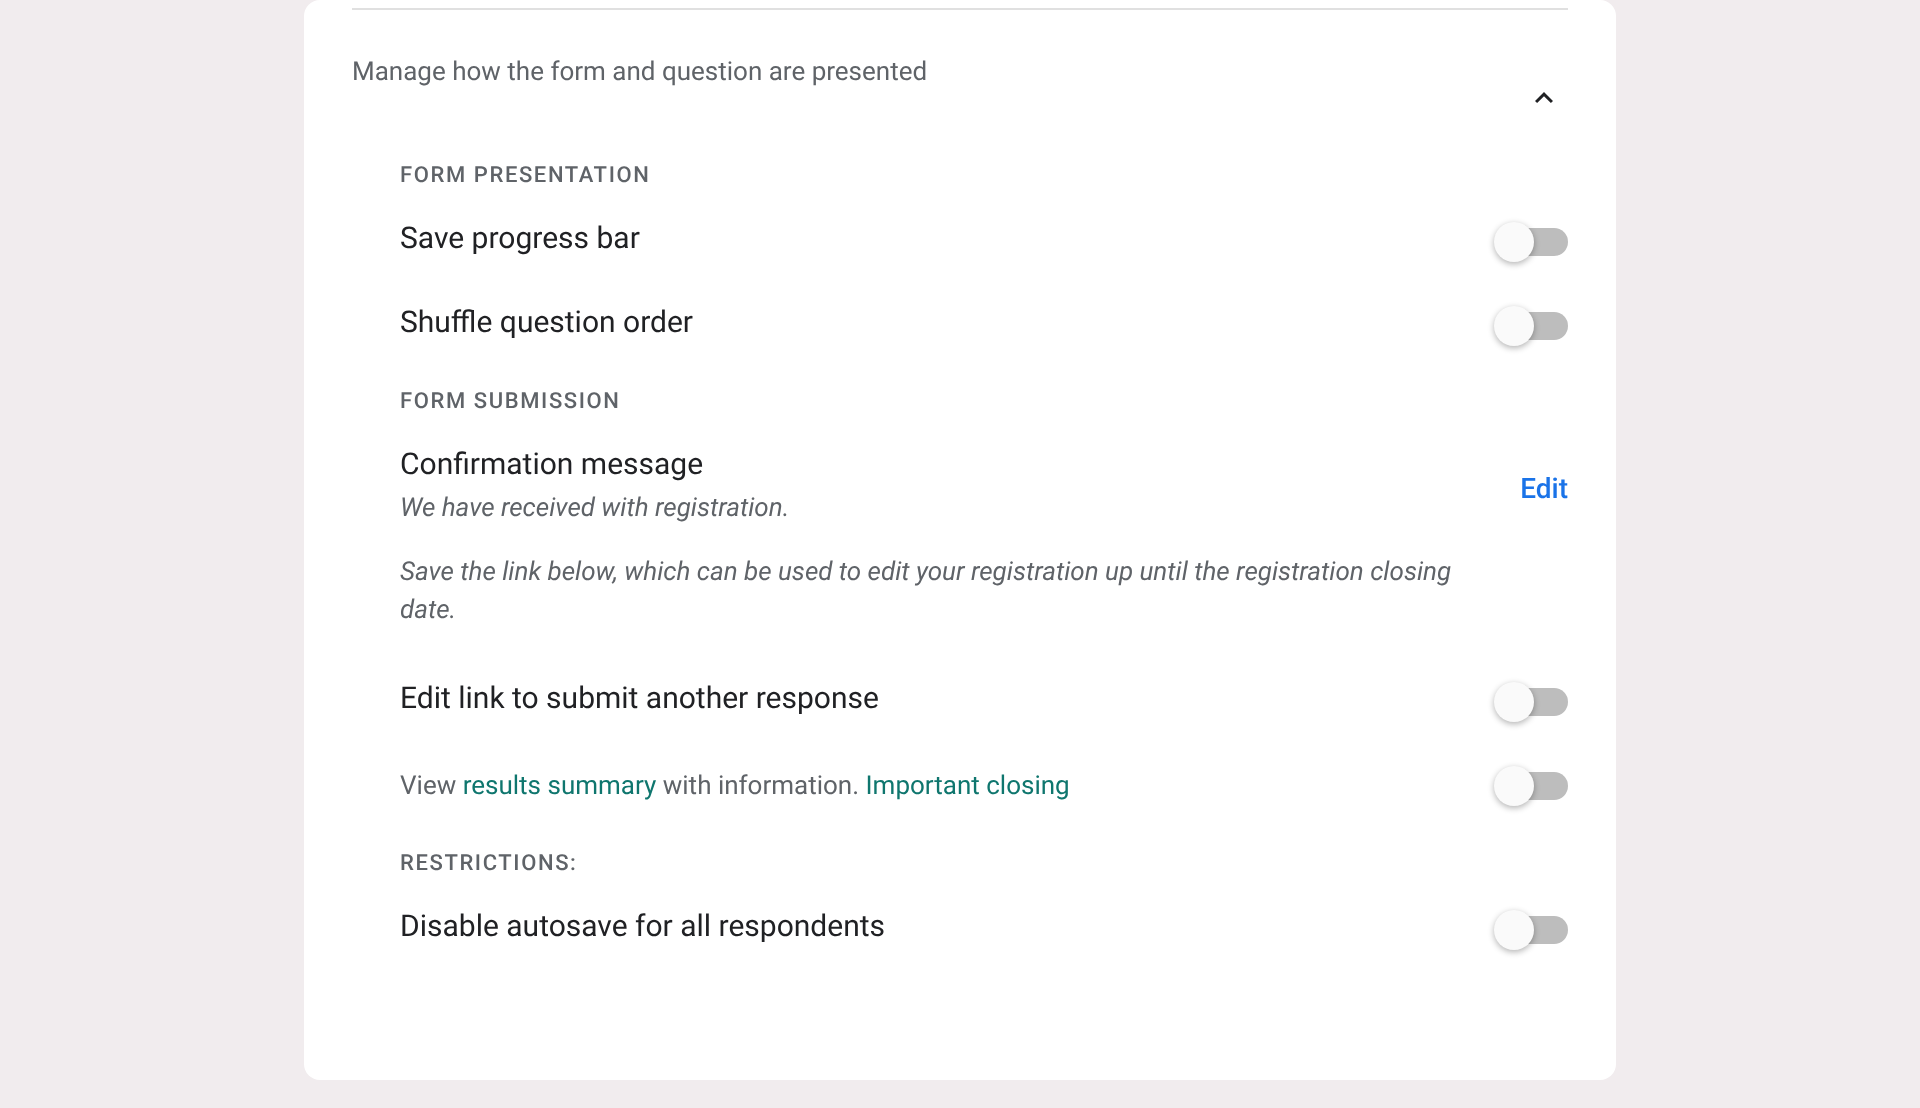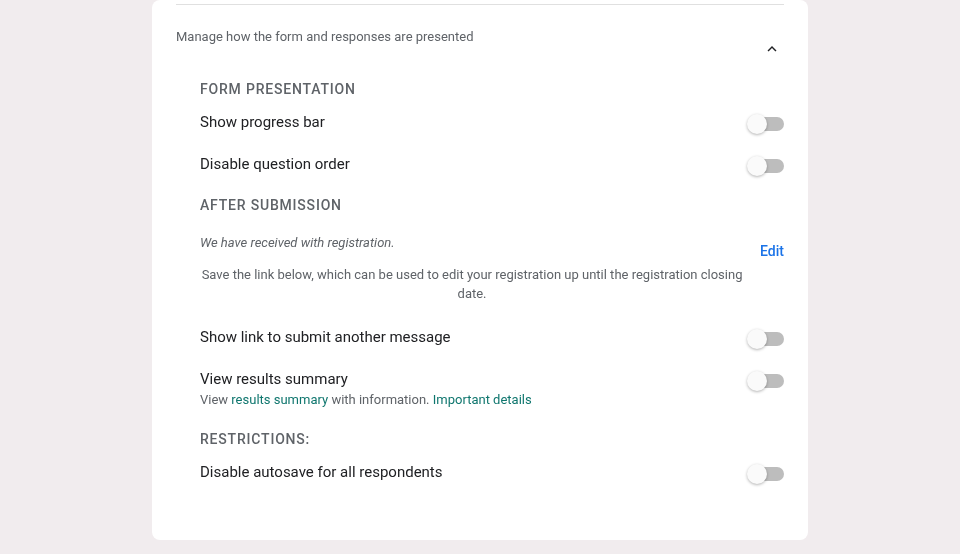--- a/index.html
+++ b/index.html
@@ -52,21 +52,21 @@
       display: flex;
       align-items: center;
       justify-content: center;
       cursor: pointer;
       margin-top: 8px;
     }
     .content {
       padding-left: 24px;
     }
     .category-label {
-      font-size: 14px;
+      font-size: 11px;
       font-weight: 500;
       letter-spacing: 0.8px;
       color: #5f6368;
       margin-bottom: 16px;
       margin-top: 8px;
     }
     .setting-row {
       display: flex;
       justify-content: space-between;
       align-items: flex-start;
@@ -84,23 +84,23 @@
     .setting-desc {
       font-size: 13px;
       color: #5f6368;
       font-style: italic;
       margin-top: 4px;
       line-height: 1.5;
     }
     .setting-help {
       font-size: 13px;
       color: #5f6368;
+      font-style: italic;
       margin-top: 12px;
       line-height: 1.5;
-      text-align: center;
     }
     .toggle {
       position: relative;
       width: 34px;
       height: 14px;
       background: #bdbdbd;
       border-radius: 7px;
       cursor: pointer;
       margin-top: 4px;
       flex-shrink: 0;
@@ -135,69 +135,69 @@
     }
   </style>
 </head>
 <body>
 
 <div class="card">
   <div class="divider"></div>
 
   <div class="section-header">
     <div class="section-header-text">
-      <div class="section-subtitle">Manage how the form and responses are presented</div>
+      <div class="section-subtitle">Manage how the form and question are presented</div>
     </div>
     <div class="chevron">
       <svg width="18" height="18" viewBox="0 0 24 24" fill="#202124">
         <path d="M7.41 15.41L12 10.83l4.59 4.58L18 14l-6-6-6 6z"></path>
       </svg>
     </div>
   </div>
 
   <div class="content">
 
     <div class="category-label">FORM PRESENTATION</div>
 
     <div class="setting-row">
       <div class="setting-text">
-        <div class="setting-label">Show progress bar</div>
-      </div>
-      <div class="toggle"></div>
-    </div>
-
-    <div class="setting-row">
-      <div class="setting-text">
-        <div class="setting-label">Disable question order</div>
-      </div>
-      <div class="toggle"></div>
-    </div>
-
-    <div class="category-label">AFTER SUBMISSION</div>
-
-    <div class="setting-row">
-      <div class="setting-text">
+        <div class="setting-label">Save progress bar</div>
+      </div>
+      <div class="toggle"></div>
+    </div>
+
+    <div class="setting-row">
+      <div class="setting-text">
+        <div class="setting-label">Shuffle question order</div>
+      </div>
+      <div class="toggle"></div>
+    </div>
+
+    <div class="category-label">FORM SUBMISSION</div>
+
+    <div class="setting-row">
+      <div class="setting-text">
+        <div class="setting-label">Confirmation message</div>
         <div class="setting-desc">We have received with registration.</div>
         <div class="setting-help">Save the link below, which can be used to edit your registration up until the registration closing date.</div>
       </div>
       <div class="edit-link">Edit</div>
     </div>
 
     <div class="setting-row">
       <div class="setting-text">
-        <div class="setting-label">Show link to submit another message</div>
-      </div>
-      <div class="toggle"></div>
-    </div>
-
-    <div class="setting-row">
-      <div class="setting-text">
-        <div class="setting-label">View results summary</div>
+        <div class="setting-label">Edit link to submit another response</div>
+      </div>
+      <div class="toggle"></div>
+    </div>
+
+    <div class="setting-row">
+      <div class="setting-text">
         <div class="share-text">
-          <span>View </span><span class="inline-link">results summary</span><span> with information. </span><span class="inline-link">Important details</span>
+          <span>View </span><span class="inline-link">results summary</span><span> with information. </span><span class="inline-link">Important closing</span>
         </div>
       </div>
       <div class="toggle"></div>
     </div>
 
     <div class="category-label">RESTRICTIONS:</div>
 
     <div class="setting-row">
       <div class="setting-text">
         <div class="setting-label">Disable autosave for all respondents</div>

